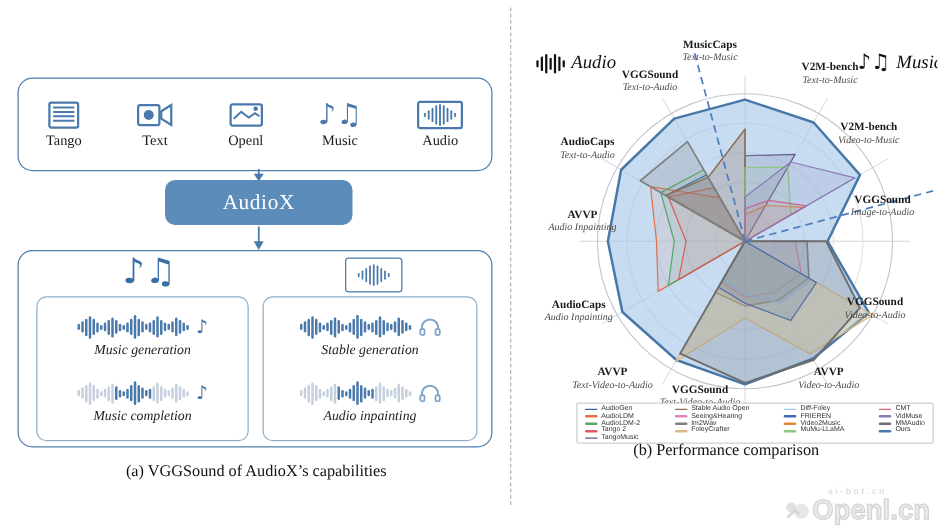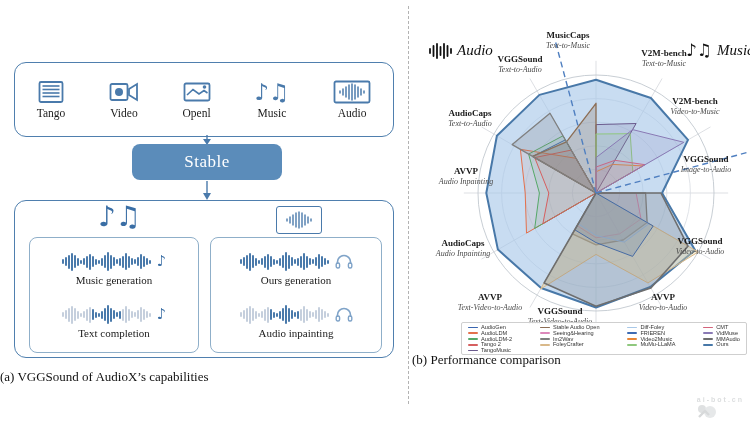--- a/index.html
+++ b/index.html
@@ -15,27 +15,27 @@
   .audiox-box{left:132px;top:144px;width:150px;height:36px;background:#5b8cba;border-radius:8px;display:flex;align-items:center;justify-content:center;color:#fff;font-size:17px;letter-spacing:.5px;}
 
   .outputs-box{left:14px;top:200px;width:378px;height:156px;border:1.6px solid #4f7fae;border-radius:12px;background:#fff;}
   .group-music-icon{left:98px;top:203px;font-size:28px;color:#3a6ea5;}
   .group-audio-icon{left:276px;top:206px;width:44px;height:26px;border:1.5px solid #4a7aab;border-radius:3px;display:flex;align-items:center;justify-content:center;background:#fff;}
   .sub-box{top:237px;height:106px;border:1.3px solid #8fafc9;border-radius:8px;background:#fff;display:flex;flex-direction:column;justify-content:space-around;align-items:center;padding:4px 0;}
   .sub-box.music{left:29px;width:168px;}
   .sub-box.audio{left:210px;width:170px;}
   .task{display:flex;flex-direction:column;align-items:center;gap:2px;}
   .task-row{display:flex;align-items:center;gap:6px;}
-  .task .lbl{font-size:11px;color:#1a1a1a;}
+  .task .lbl{font-size:11px;color:#1a1a1a;font-style:italic;}
   .wave{display:flex;align-items:center;gap:1px;height:20px;}
   .wave i{width:2px;background:#4a7aab;border-radius:1px;display:block;}
   .wave i.dim{background:#c5cfdd;}
   .noteglyph{font-family:"DejaVu Sans",sans-serif;font-size:15px;color:#3a6ea5;line-height:1;}
 
-  .caption{font-size:13px;color:#111;}
+  .caption{font-size:13px;color:#111;text-align:center;}
   .caption-a{left:0;top:369px;width:410px;}
   .caption-b{left:412px;top:352px;width:338px;}
 
   .divider{left:408px;top:6px;height:398px;width:0;border-left:1.5px dashed #b3b3b3;}
 
   
   .panel-header{display:flex;align-items:center;gap:5px;font-style:italic;font-size:15px;color:#111;}
   .audio-header{left:428px;top:42px;}
   .music-header{left:686px;top:42px;}
   .header-note{font-family:"DejaVu Sans",sans-serif;font-style:normal;font-size:17px;color:#111;line-height:1;}
@@ -70,21 +70,21 @@
       </g>
     </svg>
     <span class="lbl">Tango</span>
   </div>
   <div class="input-item">
     <svg width="30" height="24" viewBox="0 0 30 24">
       <rect x="1.5" y="4" width="17" height="16" rx="1.5" fill="none" stroke="#4a7aab" stroke-width="1.8"></rect>
       <circle cx="10" cy="12" r="4" fill="#4a7aab"></circle>
       <polygon points="20,9 28,4 28,20 20,15" fill="none" stroke="#4a7aab" stroke-width="1.8"></polygon>
     </svg>
-    <span class="lbl">Video</span>
+    <span class="lbl">Text</span>
   </div>
   <div class="input-item">
     <svg width="28" height="24" viewBox="0 0 28 24">
       <rect x="1.5" y="3.5" width="25" height="17" rx="1.5" fill="none" stroke="#4a7aab" stroke-width="1.8"></rect>
       <polyline points="4,15 10,9.5 16,14 21,10.5 24.5,13" fill="none" stroke="#4a7aab" stroke-width="1.6"></polyline>
       <circle cx="21.5" cy="7" r="1.8" fill="#4a7aab"></circle>
     </svg>
     <span class="lbl">Openl</span>
   </div>
   <div class="input-item">
@@ -109,21 +109,21 @@
     <span class="lbl">Audio</span>
   </div>
 </div>
 
 <svg class="abs" style="left:198px;top:135px;" width="18" height="10">
   <line x1="9" y1="0" x2="9" y2="5" stroke="#4a7aab" stroke-width="1.4"></line>
     <polygon points="5,4 13,4 9,10" fill="#4a7aab"></polygon>
 </svg>
 
 <div class="abs audiox-box">
-  <span>Stable</span>
+  <span>AudioX</span>
 </div>
 
 <svg class="abs" style="left:198px;top:181px;" width="18" height="19">
   <line x1="9" y1="0" x2="9" y2="13" stroke="#4a7aab" stroke-width="1.4"></line>
     <polygon points="5,12 13,12 9,19" fill="#4a7aab"></polygon>
 </svg>
 
 <div class="abs outputs-box"></div>
 <div class="abs group-music-icon musicglyph">♪♫</div>
 <div class="abs group-audio-icon">
@@ -210,21 +210,21 @@
           <i class="dim" style="height: 7px;"></i>
           <i class="dim" style="height: 5px;"></i>
           <i class="dim" style="height: 9px;"></i>
           <i class="dim" style="height: 15px;"></i>
           <i class="dim" style="height: 11px;"></i>
           <i class="dim" style="height: 7px;"></i>
           <i class="dim" style="height: 4px;"></i>
         </div>
       <span class="noteglyph">♪</span>
     </div>
-    <span class="lbl">Text completion</span>
+    <span class="lbl">Music completion</span>
   </div>
 </div>
 
 <div class="abs sub-box audio">
   <div class="task">
     <div class="task-row">
       <div class="wave">
           <i style="height: 5px;"></i>
           <i style="height: 9px;"></i>
           <i style="height: 14px;"></i>
@@ -255,21 +255,21 @@
           <i style="height: 11px;"></i>
           <i style="height: 7px;"></i>
           <i style="height: 4px;"></i>
         </div>
       <svg width="18" height="15" viewBox="0 0 18 15">
         <path d="M2.5 10 v-2 a6.5 6.5 0 0 1 13 0 v2" fill="none" stroke="#7fa3c8" stroke-width="1.6"></path>
         <rect x="1.2" y="9" width="3.4" height="5" rx="1.5" fill="none" stroke="#7fa3c8" stroke-width="1.4"></rect>
         <rect x="13.4" y="9" width="3.4" height="5" rx="1.5" fill="none" stroke="#7fa3c8" stroke-width="1.4"></rect>
       </svg>
     </div>
-    <span class="lbl">Ours generation</span>
+    <span class="lbl">Stable generation</span>
   </div>
   <div class="task">
     <div class="task-row">
       <div class="wave">
           <i class="dim" style="height: 5px;"></i>
           <i class="dim" style="height: 9px;"></i>
           <i class="dim" style="height: 14px;"></i>
           <i class="dim" style="height: 18px;"></i>
           <i class="dim" style="height: 13px;"></i>
           <i class="dim" style="height: 8px;"></i>
@@ -476,14 +476,15 @@
 <div class="abs caption caption-b">(b) Performance comparison</div>
 
 <div class="abs watermark">
   <div class="wm-small">ai-bot.cn</div>
   <div class="wm-row">
     <svg width="20" height="16" viewBox="0 0 20 16">
       <circle cx="5" cy="6" r="4" fill="#dfe1e2"></circle>
         <circle cx="13" cy="9" r="6" fill="#e6e8e9"></circle>
       <path d="M2 14 L8 8 L12 12" stroke="#d7d9da" stroke-width="2.4" fill="none"></path>
     </svg>
+    <span class="wm-large">Openl.cn</span>
   </div>
 </div>
 
 </body></html>

